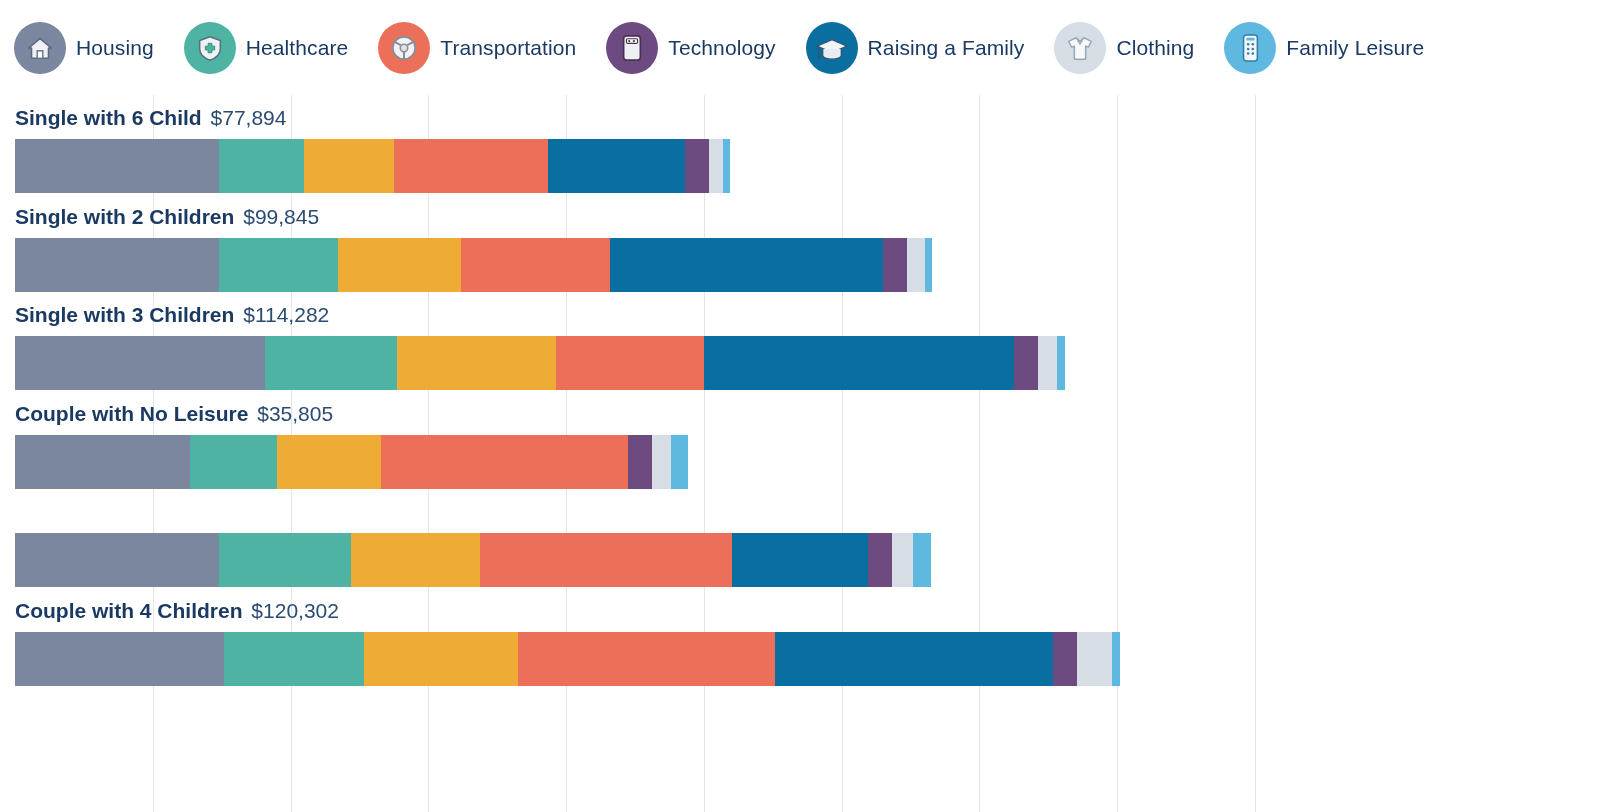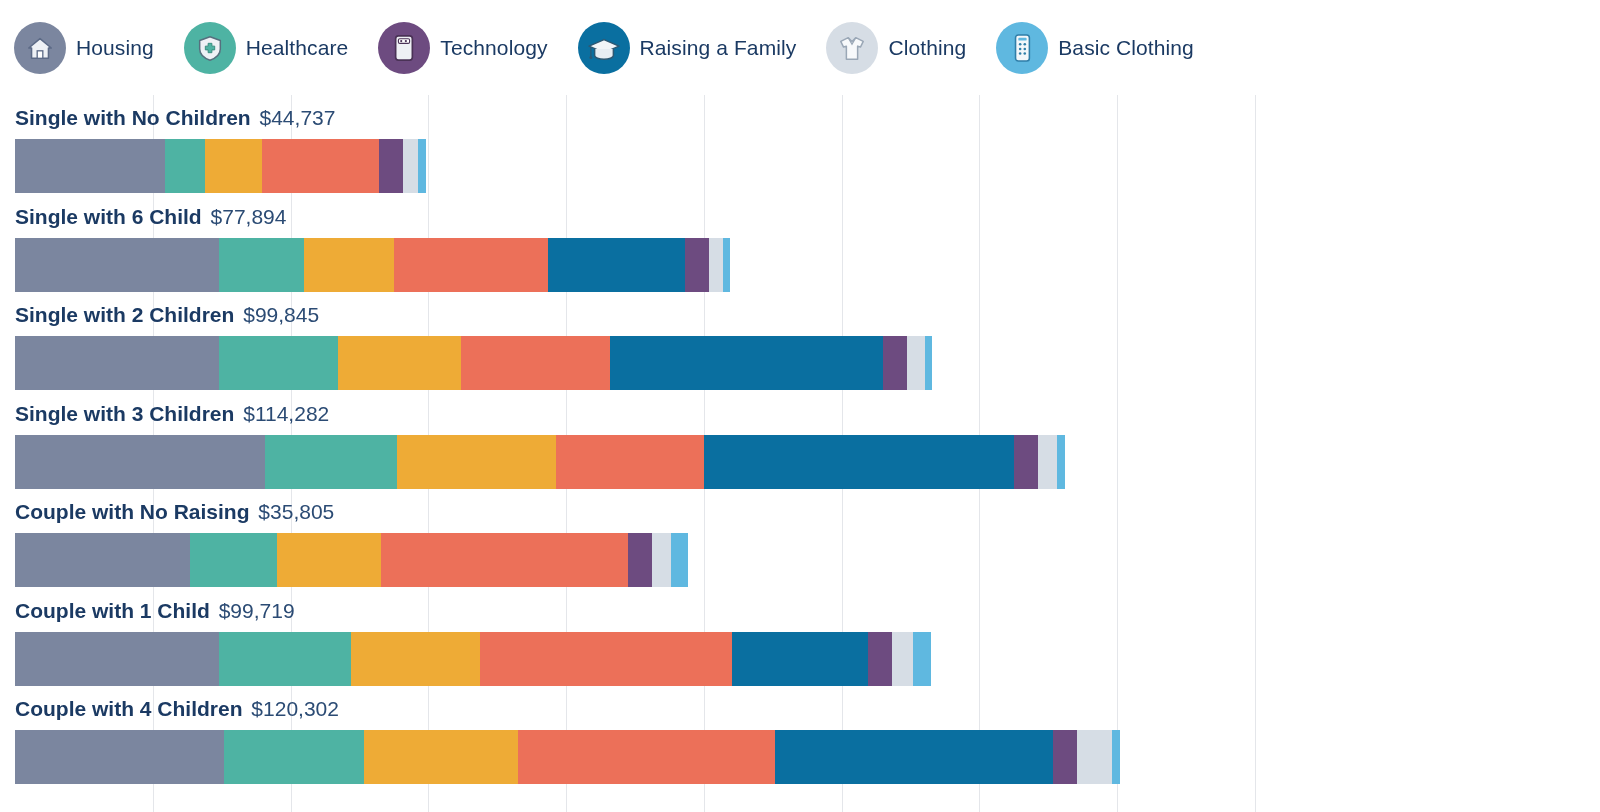--- a/index.html
+++ b/index.html
@@ -78,20 +78,30 @@
       <div class="legend-item">
         <div class="legend-badge" style="background: rgb(78, 179, 163);">
           <svg width="30" height="30" viewBox="0 0 32 32">
             <path d="M16 4 L27 8 V17 C27 23 21.5 27 16 29 C10.5 27 5 23 5 17 V8 Z" fill="#eef1f5" stroke="#56707e" stroke-width="1.6" stroke-linejoin="round"></path>
             <path d="M14 11h4v3h3v4h-3v3h-4v-3h-3v-4h3z" fill="#4eb3a3" stroke="#35897c" stroke-width="1"></path>
           </svg>
         </div>
         <span class="legend-label">Healthcare</span>
       </div>
       <div class="legend-item">
+        <div class="legend-badge" style="background: rgb(236, 112, 89);">
+          <svg width="30" height="30" viewBox="0 0 32 32">
+            <circle cx="16" cy="16" r="12" fill="#f1f3f6" stroke="#8c8c96" stroke-width="2"></circle>
+            <circle cx="16" cy="16" r="4" fill="#dfe3ea" stroke="#8c8c96" stroke-width="1.6"></circle>
+            <path d="M16 20 V28 M12.5 13 L5 9 M19.5 13 L27 9" stroke="#8c8c96" stroke-width="2.2" fill="none"></path>
+          </svg>
+        </div>
+        <span class="legend-label">Transportation</span>
+      </div>
+      <div class="legend-item">
         <div class="legend-badge" style="background: rgb(109, 75, 128);">
           <svg width="26" height="30" viewBox="0 0 28 32">
             <rect x="5" y="3" width="18" height="26" rx="3" fill="#eef0f4" stroke="#4a3256" stroke-width="1.8"></rect>
             <rect x="8" y="6" width="12" height="5" rx="1.5" fill="#fff" stroke="#4a3256" stroke-width="1.2"></rect>
             <circle cx="11" cy="8.5" r="1.2" fill="#4a3256"></circle>
             <circle cx="16" cy="8.5" r="1.2" fill="#4a3256"></circle>
           </svg>
         </div>
         <span class="legend-label">Technology</span>
       </div>
@@ -121,50 +131,38 @@
             <rect x="6" y="2" width="15" height="28" rx="3" fill="#f3f7fa" stroke="#2f7ea8" stroke-width="1.7"></rect>
             <rect x="9" y="5" width="9" height="3" rx="1" fill="#5fb8e0"></rect>
             <circle cx="11" cy="12" r="1.4" fill="#2f7ea8"></circle>
             <circle cx="16" cy="12" r="1.4" fill="#2f7ea8"></circle>
             <circle cx="11" cy="17" r="1.4" fill="#2f7ea8"></circle>
             <circle cx="16" cy="17" r="1.4" fill="#2f7ea8"></circle>
             <circle cx="11" cy="22" r="1.4" fill="#2f7ea8"></circle>
             <circle cx="16" cy="22" r="1.4" fill="#2f7ea8"></circle>
           </svg>
         </div>
-        <span class="legend-label">Basic Clothing</span>
+        <span class="legend-label">Family Leisure</span>
       </div>
     </div>
 
   <div class="chart">
     <div class="gridlines" id="gridlines">
         <div class="gridline" style="left: 152.778px;"></div>
         <div class="gridline" style="left: 290.556px;"></div>
         <div class="gridline" style="left: 428.333px;"></div>
         <div class="gridline" style="left: 566.111px;"></div>
         <div class="gridline" style="left: 703.889px;"></div>
         <div class="gridline" style="left: 841.667px;"></div>
         <div class="gridline" style="left: 979.444px;"></div>
         <div class="gridline" style="left: 1117.22px;"></div>
         <div class="gridline" style="left: 1255px;"></div>
       </div>
     <div class="rows" id="rows">
         <div class="row">
-          <div class="row-title"><span class="cat">Single with No Children</span> <span class="amt">$44,737</span></div>
-          <div class="bar">
-            <div class="seg" style="width: 149.535px; background: rgb(123, 134, 159);"></div>
-            <div class="seg" style="width: 40.4148px; background: rgb(78, 179, 163);"></div>
-            <div class="seg" style="width: 56.9481px; background: rgb(238, 171, 54);"></div>
-            <div class="seg" style="width: 117.57px; background: rgb(236, 112, 89);"></div>
-            <div class="seg" style="width: 23.8815px; background: rgb(109, 75, 128);"></div>
-            <div class="seg" style="width: 14.6963px; background: rgb(214, 221, 229);"></div>
-            <div class="seg" style="width: 7.8717px; background: rgb(95, 184, 224);"></div>
-          </div>
-        </div>
-        <div class="row">
           <div class="row-title"><span class="cat">Single with 6 Child</span> <span class="amt">$77,894</span></div>
           <div class="bar">
             <div class="seg" style="width: 203.911px; background: rgb(123, 134, 159);"></div>
             <div class="seg" style="width: 85.4222px; background: rgb(78, 179, 163);"></div>
             <div class="seg" style="width: 90.0148px; background: rgb(238, 171, 54);"></div>
             <div class="seg" style="width: 153.393px; background: rgb(236, 112, 89);"></div>
             <div class="seg" style="width: 137.778px; background: rgb(10, 111, 160);"></div>
             <div class="seg" style="width: 23.8815px; background: rgb(109, 75, 128);"></div>
             <div class="seg" style="width: 13.7778px; background: rgb(214, 221, 229);"></div>
             <div class="seg" style="width: 7.29304px; background: rgb(95, 184, 224);"></div>
@@ -190,33 +188,32 @@
             <div class="seg" style="width: 132.267px; background: rgb(78, 179, 163);"></div>
             <div class="seg" style="width: 158.904px; background: rgb(238, 171, 54);"></div>
             <div class="seg" style="width: 147.881px; background: rgb(236, 112, 89);"></div>
             <div class="seg" style="width: 310.459px; background: rgb(10, 111, 160);"></div>
             <div class="seg" style="width: 23.8815px; background: rgb(109, 75, 128);"></div>
             <div class="seg" style="width: 19.2889px; background: rgb(214, 221, 229);"></div>
             <div class="seg" style="width: 7.18281px; background: rgb(95, 184, 224);"></div>
           </div>
         </div>
         <div class="row">
-          <div class="row-title"><span class="cat">Couple with No Raising</span> <span class="amt">$35,805</span></div>
+          <div class="row-title"><span class="cat">Couple with No Leisure</span> <span class="amt">$35,805</span></div>
           <div class="bar">
             <div class="seg" style="width: 174.519px; background: rgb(123, 134, 159);"></div>
             <div class="seg" style="width: 87.2593px; background: rgb(78, 179, 163);"></div>
             <div class="seg" style="width: 103.793px; background: rgb(238, 171, 54);"></div>
             <div class="seg" style="width: 247.081px; background: rgb(236, 112, 89);"></div>
             <div class="seg" style="width: 23.8815px; background: rgb(109, 75, 128);"></div>
             <div class="seg" style="width: 19.2889px; background: rgb(214, 221, 229);"></div>
             <div class="seg" style="width: 17.0293px; background: rgb(95, 184, 224);"></div>
           </div>
         </div>
         <div class="row">
-          <div class="row-title"><span class="cat">Couple with 1 Child</span> <span class="amt">$99,719</span></div>
           <div class="bar">
             <div class="seg" style="width: 203.911px; background: rgb(123, 134, 159);"></div>
             <div class="seg" style="width: 132.267px; background: rgb(78, 179, 163);"></div>
             <div class="seg" style="width: 128.593px; background: rgb(238, 171, 54);"></div>
             <div class="seg" style="width: 252.593px; background: rgb(236, 112, 89);"></div>
             <div class="seg" style="width: 135.941px; background: rgb(10, 111, 160);"></div>
             <div class="seg" style="width: 23.8815px; background: rgb(109, 75, 128);"></div>
             <div class="seg" style="width: 21.1259px; background: rgb(214, 221, 229);"></div>
             <div class="seg" style="width: 17.6264px; background: rgb(95, 184, 224);"></div>
           </div>

